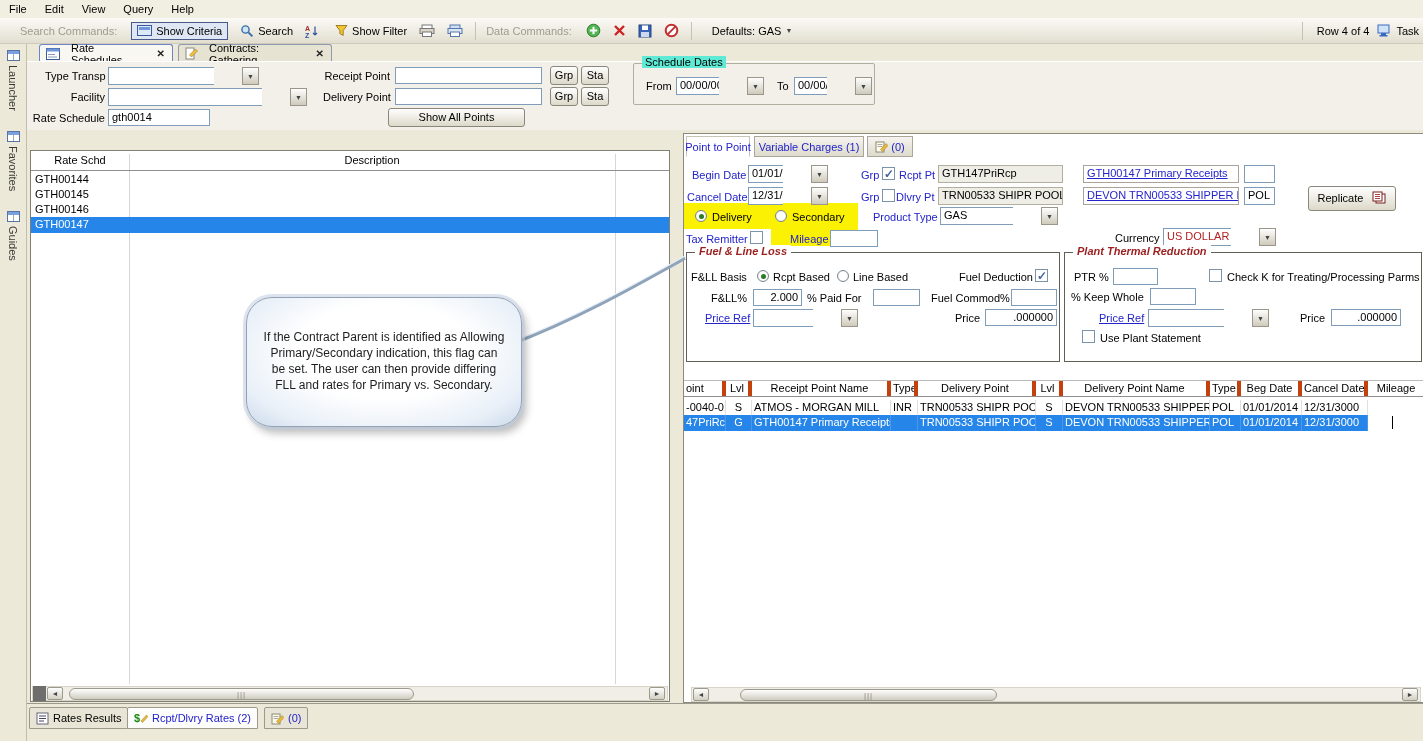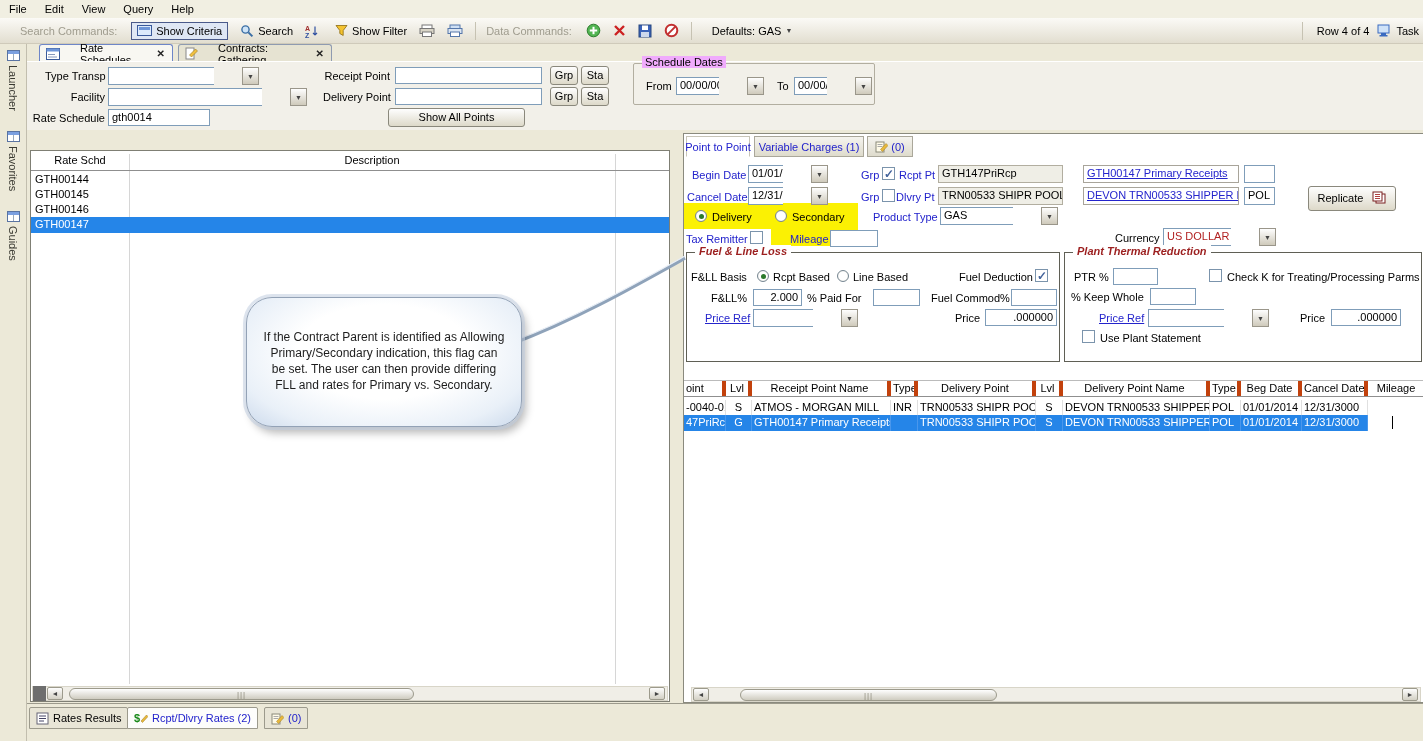--- a/index.html
+++ b/index.html
@@ -24,36 +24,36 @@
 
   
   .sidebar { position:absolute; left:0; top:44px; width:27px; height:697px; background:#ece9d8; border-right:1px solid #c2beae; }
   .side-tab { display:flex; flex-direction:column; align-items:center; padding-top:6px; }
   .vtext { writing-mode:vertical-rl; margin-top:4px; color:#3a3a32; font-size:11px; }
   .grid-ico { width:13px; height:11px; border:1px solid #5a74a2; background:#fff; position:relative; }
   .grid-ico::before { content:""; position:absolute; left:0; top:0; right:0; height:3px; background:#7ba0e0; }
   .grid-ico::after { content:""; position:absolute; left:5px; top:3px; bottom:0; width:1px; background:#9ab; }
 
   
-  .doctab { position:absolute; top:0; height:18px; display:flex; align-items:center; gap:20px; padding:0 6px;
+  .doctab { position:absolute; top:0; height:18px; display:flex; align-items:center; gap:11px; padding:0 6px;
             border:1px solid #8f9bb0; border-bottom:none; border-radius:3px 3px 0 0; background:#e6e3d2; }
   .doctab.active { background:#f8f7f2; border-color:#6e86c8; }
   .tab-x { font-size:10px; font-weight:bold; color:#222; padding:0 1px; }
 
   
   .criteria { position:absolute; left:27px; top:61px; width:1396px; height:69px; background:#f2f0e9; border-top:1px solid #fff; }
   .rlabel { position:absolute; text-align:right; white-space:nowrap; }
   .fld { position:absolute; background:#fff; border:1px solid #7f9db9; height:17px; padding:1px 3px; white-space:nowrap; overflow:hidden; }
   .fld.ro { background:#efeee6; border-color:#b2aea0; }
   .combo { position:absolute; display:flex; height:18px;gap:28px; }
   .combo .cf { flex:1; background:#fff; border:1px solid #7f9db9; border-right:none; padding:1px 3px; white-space:nowrap; overflow:hidden; }
   .combo .cbtn { width:17px; background:linear-gradient(#fefefe,#cfcabb); border:1px solid #9a968a; display:flex; align-items:center; justify-content:center; font-size:7px; color:#444; }
   .xpbtn { position:absolute; background:linear-gradient(#fefefe,#ddd9c9); border:1px solid #8a887c; border-radius:3px; text-align:center; padding-top:2px; }
   .fset { position:absolute; border:1px solid #b2aea0; border-radius:2px; }
-  .fset .legend { position:absolute; top:-8px; left:8px; background:#f0abfc; padding:0 3px; }
+  .fset .legend { position:absolute; top:-8px; left:8px; background:#5eead4; padding:0 3px; }
 
   
   .lpanel { position:absolute; left:30px; top:150px; width:640px; height:552px; background:#fff; border:1px solid #7f7f74; }
   .rpanel { position:absolute; left:683px; top:133px; width:740px; height:570px; background:#fff; border-top:1px solid #8a8a7e; border-left:1px solid #8a8a7e; border-bottom:1px solid #8a8a7e; }
 
   .colline { position:absolute; top:3px; width:1px; background:#d6d6d6; }
   .lheader { position:absolute; left:0; top:3px; width:638px; height:17px; border-bottom:1px solid #8f8f8f; }
   .hcell { position:absolute; text-align:center; white-space:nowrap; overflow:hidden; }
   .lrow { position:absolute; left:0; width:638px; height:15px; padding:1px 4px; white-space:nowrap; }
   .lrow.sel { background:#2585e8; color:#fff; height:16px; }

